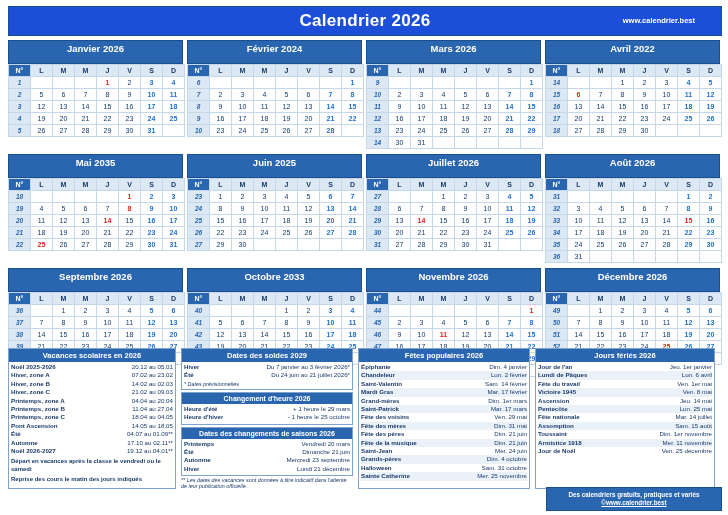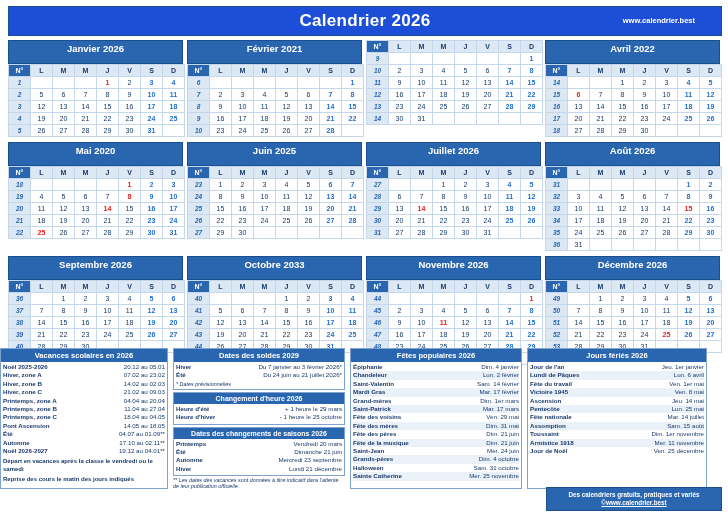--- a/index.html
+++ b/index.html
@@ -50,21 +50,21 @@
   }
   table.cal th.wk{background:#2a66b0;color:#fff;}
   table.cal td.wk{background:#dce8f4;color:#2a66b0;font-weight:bold;font-style:italic;font-size:6.5px;}
   table.cal td{background:#ffffff;color:#123a6b;}
   table.cal td.we{color:#1f6fd0;font-weight:bold;}
   table.cal td.hol{color:#e2231a;font-weight:bold;}
   table.cal td.empty{background:#ffffff;}
 
   
   .bottom{
-    position:absolute;left:0;top:348px;width:712px;
+    position:absolute;left:8px;top:348px;width:712px;
     display:grid;grid-template-columns:168px 172px 172px 180px;
     gap:0 5px;
   }
   .panel{border:1px solid #7fa3cc;}
   .panel-title{
     background:#2a66b0;color:#fff;font-weight:bold;text-align:center;
     font-size:7.5px;padding:2px 0;
   }
   .panel-body{background:#fff;padding:1px 2px 2px;}
   .row{display:flex;justify-content:space-between;font-size:6.2px;line-height:8.4px;}
@@ -162,21 +162,21 @@
               <td class="">28</td>
               <td class="">29</td>
               <td class="">30</td>
               <td class="we">31</td>
               <td class="empty"></td>
             </tr>
           </tbody>
         </table>
       </div>
       <div class="month">
-        <div class="month-title">Février 2021</div>
+        <div class="month-title">Février 2024</div>
         <table class="cal">
           <thead>
             <tr>
               <th class="wk">N°</th>
               <th>L</th>
               <th>M</th>
               <th>M</th>
               <th>J</th>
               <th>V</th>
               <th>S</th>
@@ -231,20 +231,21 @@
               <td class="">25</td>
               <td class="">26</td>
               <td class="">27</td>
               <td class="we">28</td>
               <td class="empty"></td>
             </tr>
           </tbody>
         </table>
       </div>
       <div class="month">
+        <div class="month-title">Mars 2026</div>
         <table class="cal">
           <thead>
             <tr>
               <th class="wk">N°</th>
               <th>L</th>
               <th>M</th>
               <th>M</th>
               <th>J</th>
               <th>V</th>
               <th>S</th>
@@ -378,21 +379,21 @@
               <td class="">29</td>
               <td class="">30</td>
               <td class="empty"></td>
               <td class="empty"></td>
               <td class="empty"></td>
             </tr>
           </tbody>
         </table>
       </div>
       <div class="month">
-        <div class="month-title">Mai 2020</div>
+        <div class="month-title">Mai 2035</div>
         <table class="cal">
           <thead>
             <tr>
               <th class="wk">N°</th>
               <th>L</th>
               <th>M</th>
               <th>M</th>
               <th>J</th>
               <th>V</th>
               <th>S</th>

